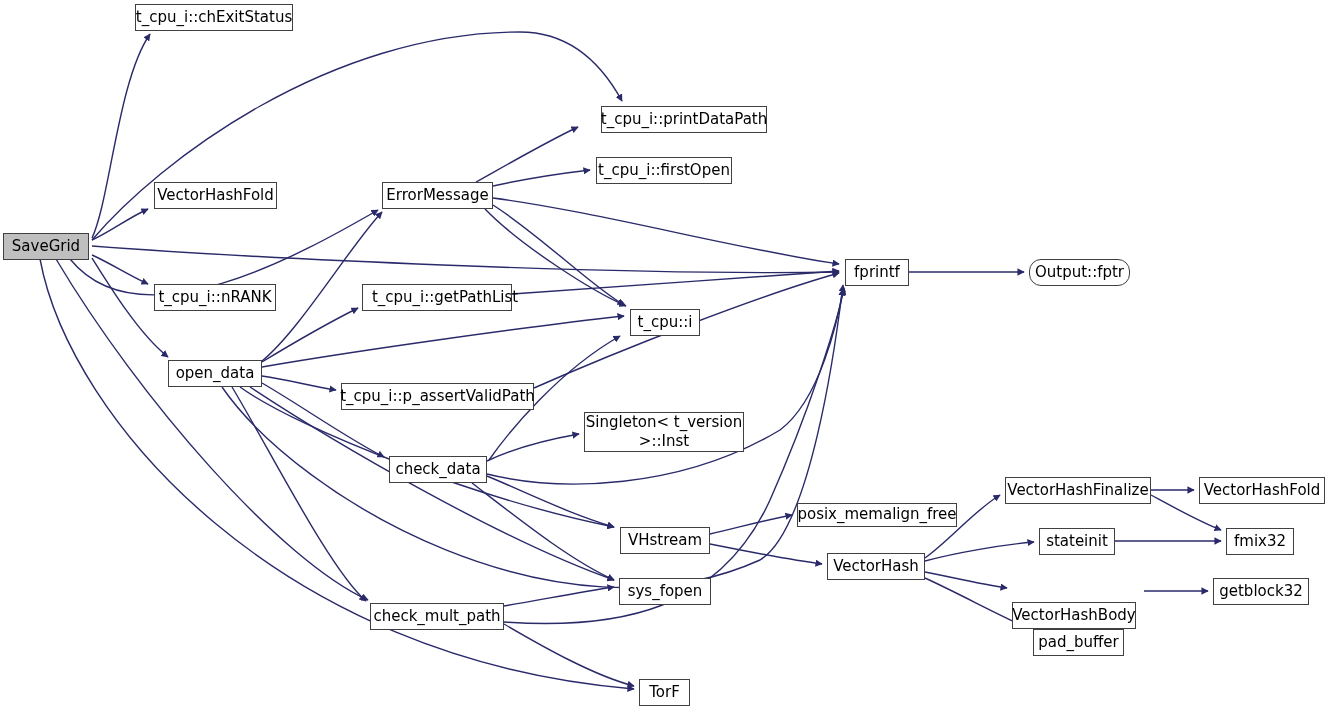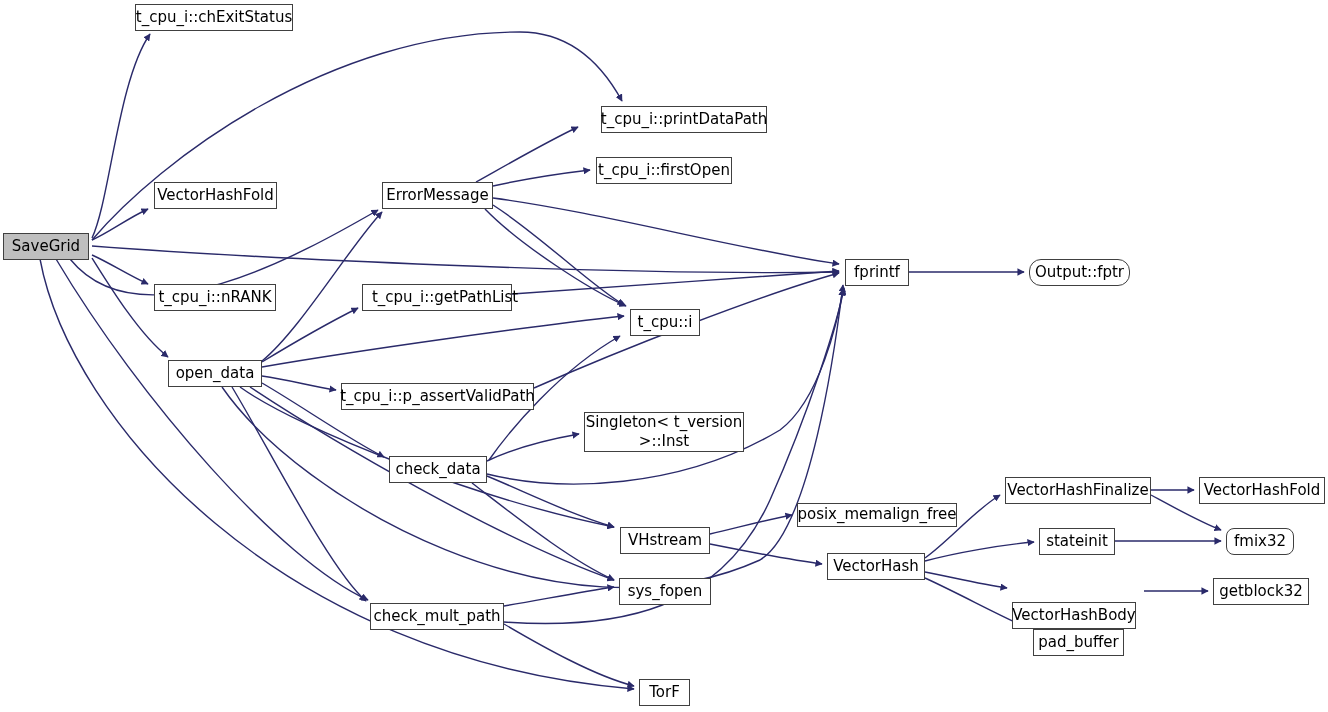--- a/index.html
+++ b/index.html
@@ -111,16 +111,16 @@
       <div class="node" style="left: 639px; top: 679px; width: 51px; height: 27px;">TorF</div>
       <div class="node" style="left: 845px; top: 259px; width: 64px; height: 27px;">fprintf</div>
       <div class="node" style="left: 797px; top: 503px; width: 160px; height: 24px;">posix_memalign_free</div>
       <div class="node" style="left: 827px; top: 553px; width: 98px; height: 27px;">VectorHash</div>
       <div class="node" style="left: 1029px; top: 259px; width: 101px; height: 27px; border-radius: 12px;">Output::fptr</div>
       <div class="node" style="left: 1005px; top: 477px; width: 146px; height: 27px;">VectorHashFinalize</div>
       <div class="node" style="left: 1039px; top: 528px; width: 76px; height: 27px;">stateinit</div>
       <div class="node" style="left: 1012px; top: 602px; width: 124px; height: 27px;">VectorHashBody</div>
       <div class="node" style="left: 1033px; top: 629px; width: 91px; height: 27px;">pad_buffer</div>
       <div class="node" style="left: 1199px; top: 477px; width: 126px; height: 27px;">VectorHashFold</div>
-      <div class="node" style="left: 1226px; top: 528px; width: 68px; height: 27px; border-radius: 8px;">fmix32</div>
+      <div class="node" style="left: 1226px; top: 528px; width: 68px; height: 27px;">fmix32</div>
       <div class="node" style="left: 1213px; top: 578px; width: 96px; height: 27px;">getblock32</div>
     </div>
 </div>
 
 </body></html>

